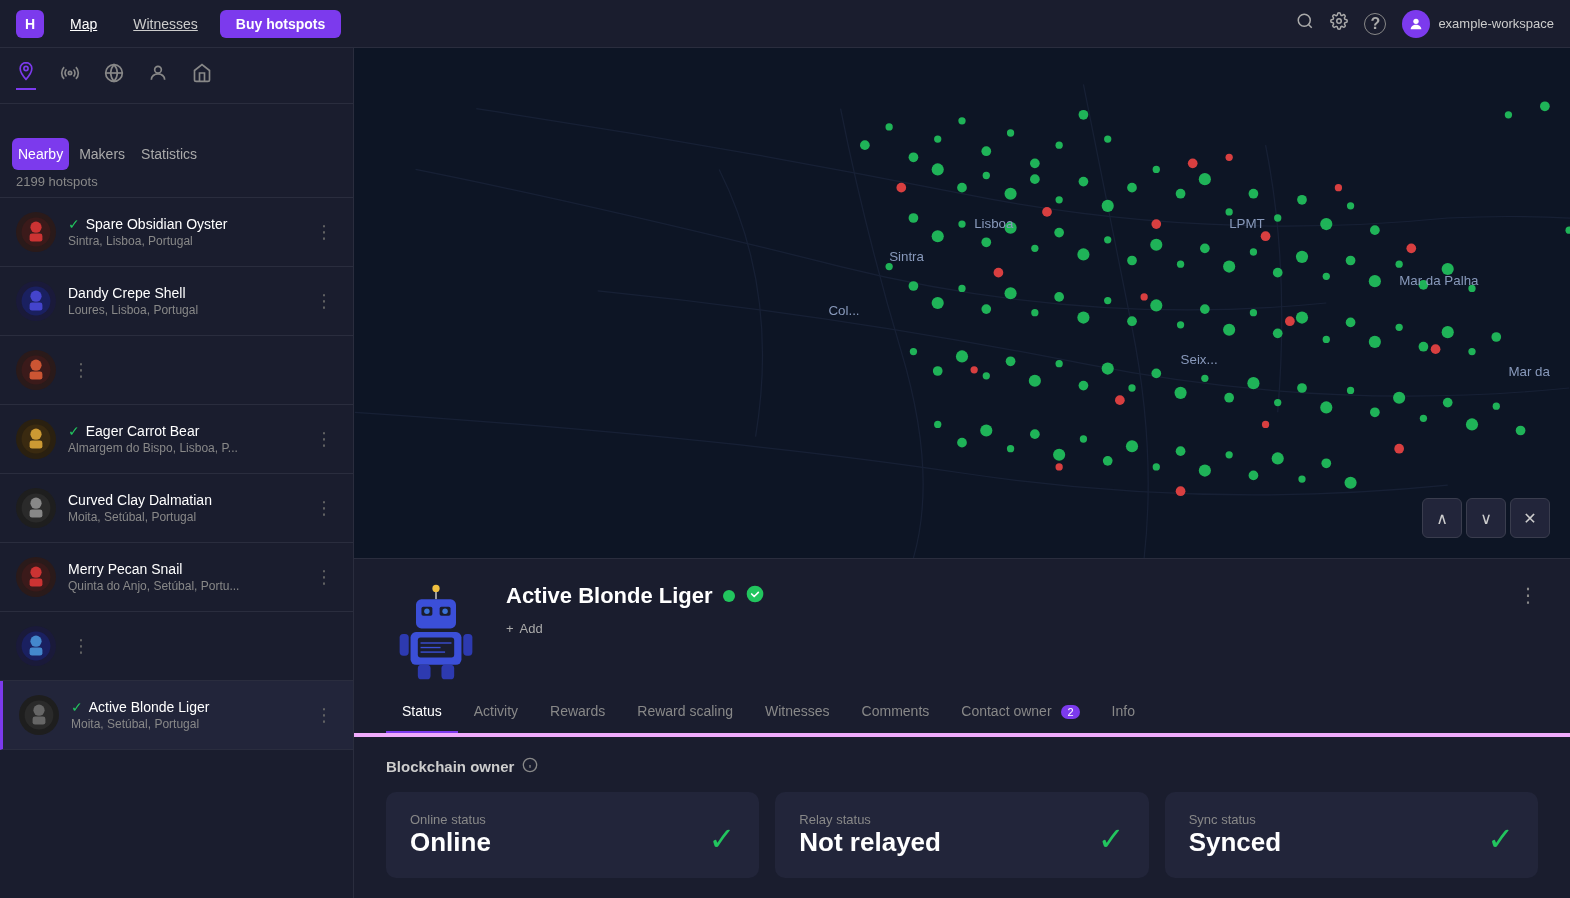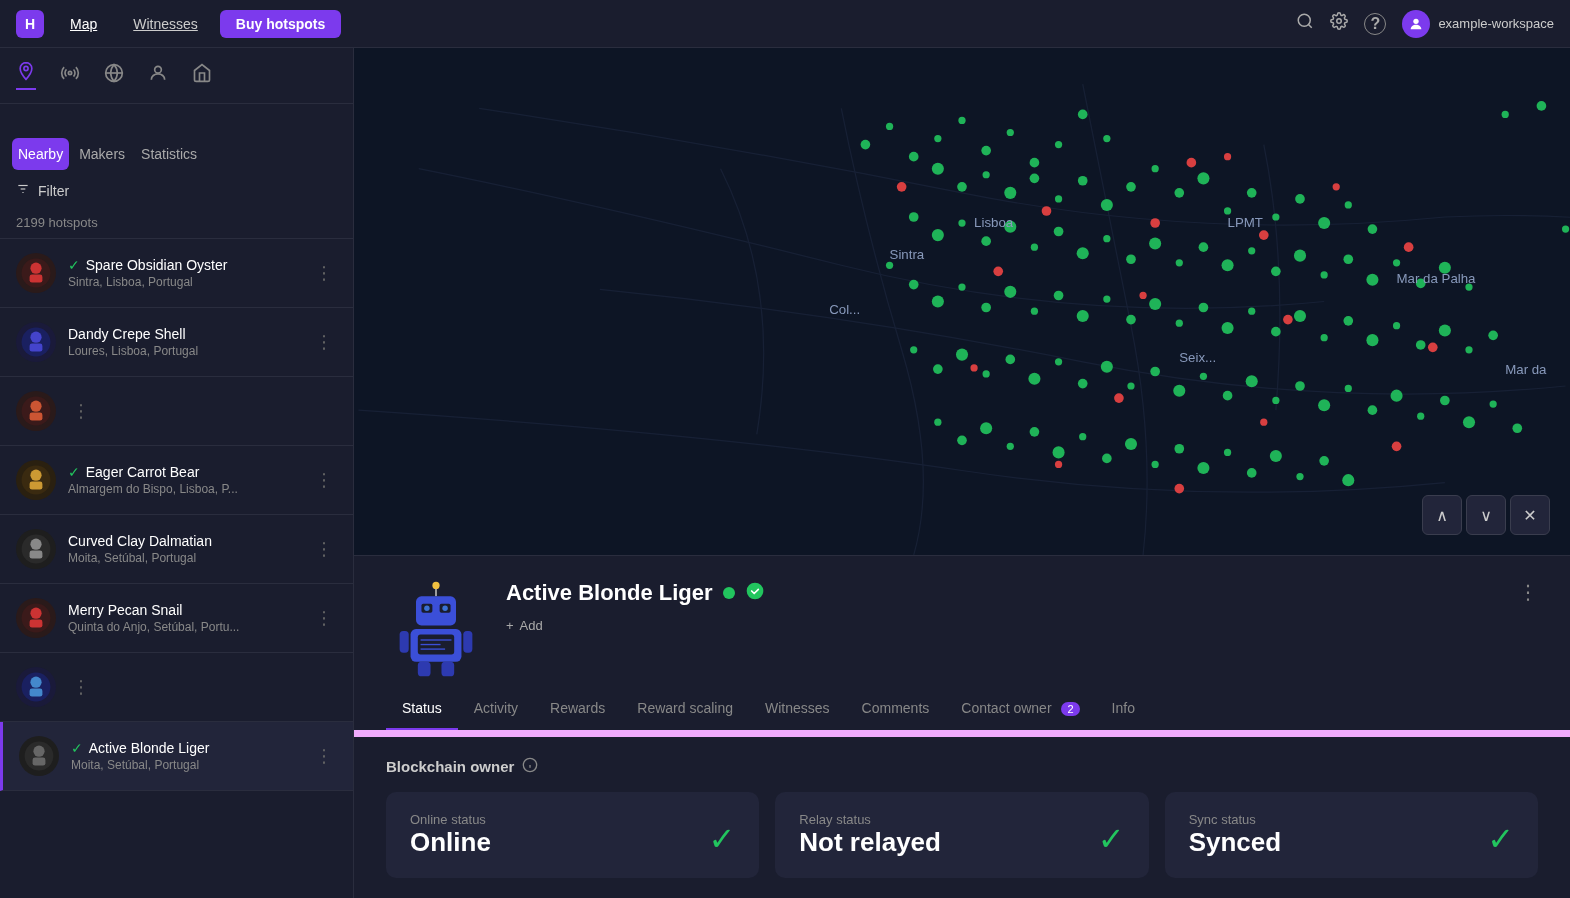--- a/index.html
+++ b/index.html
@@ -57,21 +57,21 @@
     .detail-name { font-size: 22px; font-weight: 700; color: #fff; }
     .detail-status-dot { width: 12px; height: 12px; border-radius: 50%; background: #22c55e; }
     .detail-check { color: #22c55e; font-size: 18px; }
     .detail-add { display: flex; align-items: center; gap: 6px; color: #aaa; font-size: 13px; cursor: pointer; padding: 4px 0; }
     .detail-menu-btn { color: #888; font-size: 20px; cursor: pointer; margin-left: auto; }
     .map-nav-btns { position: absolute; bottom: 20px; right: 20px; display: flex; gap: 4px; }
     .map-nav-btn { width: 40px; height: 40px; background: #22253a; border: 1px solid #3a3d4e; border-radius: 6px; display: flex; align-items: center; justify-content: center; color: #ccc; cursor: pointer; font-size: 16px; }
     .map-nav-close { background: #22253a; border-color: #3a3d4e; color: #ccc; }
 
     
-    .detail-tabs { display: flex; gap: 0; padding: 0 32px; border-bottom: 7px solid #f0abfc; margin-top: 8px; overflow-x: auto; }
+    .detail-tabs { display: flex; gap: 0; padding: 0 32px; border-bottom: 4px solid #f0abfc; margin-top: 8px; overflow-x: auto; }
     .detail-tab { padding: 12px 16px; font-size: 14px; color: #888; cursor: pointer; white-space: nowrap; border-bottom: 2px solid transparent; }
     .detail-tab.active { color: #fff; border-bottom-color: #7c3aed; }
     .detail-tab .badge { background: #7c3aed; color: #fff; font-size: 11px; padding: 1px 6px; border-radius: 10px; margin-left: 6px; }
 
     
     .status-section { padding: 20px 32px; }
     .blockchain-title { display: flex; align-items: center; gap: 8px; font-size: 15px; font-weight: 600; color: #ccc; margin-bottom: 16px; }
     .status-cards { display: grid; grid-template-columns: 1fr 1fr 1fr; gap: 16px; }
     .status-card { background: #22253a; border-radius: 10px; padding: 20px 24px; display: flex; flex-direction: column; gap: 6px; }
     .status-card-label { font-size: 13px; color: #888; }
@@ -150,30 +150,20 @@
           </svg>
       </span>
     </div>
 
     <div class="sidebar-tabs">
       <div class="sidebar-tab active">Nearby</div>
       <div class="sidebar-tab">Makers</div>
       <div class="sidebar-tab">Statistics</div>
     </div>
 
-    <div class="sidebar-filter">
-      <span>
-        <svg width="14" height="14" viewBox="0 0 24 24" fill="none" stroke="currentColor" stroke-width="2">
-            <line x1="4" y1="6" x2="20" y2="6"></line>
-            <line x1="8" y1="12" x2="16" y2="12"></line>
-            <line x1="11" y1="18" x2="13" y2="18"></line>
-          </svg>
-      </span>
-      <span>Filter</span>
-    </div>
 
     <div class="sidebar-count">2199 hotspots</div>
 
     <div class="hotspot-list">
 
       <div class="hotspot-item">
         <div class="hotspot-avatar" style="background:#2a1a1a;">
           <svg width="32" height="32" viewBox="0 0 40 40">
               <circle cx="20" cy="20" r="18" fill="#3b1a1a"></circle>
               <circle cx="20" cy="14" r="7" fill="#cc3333"></circle>

